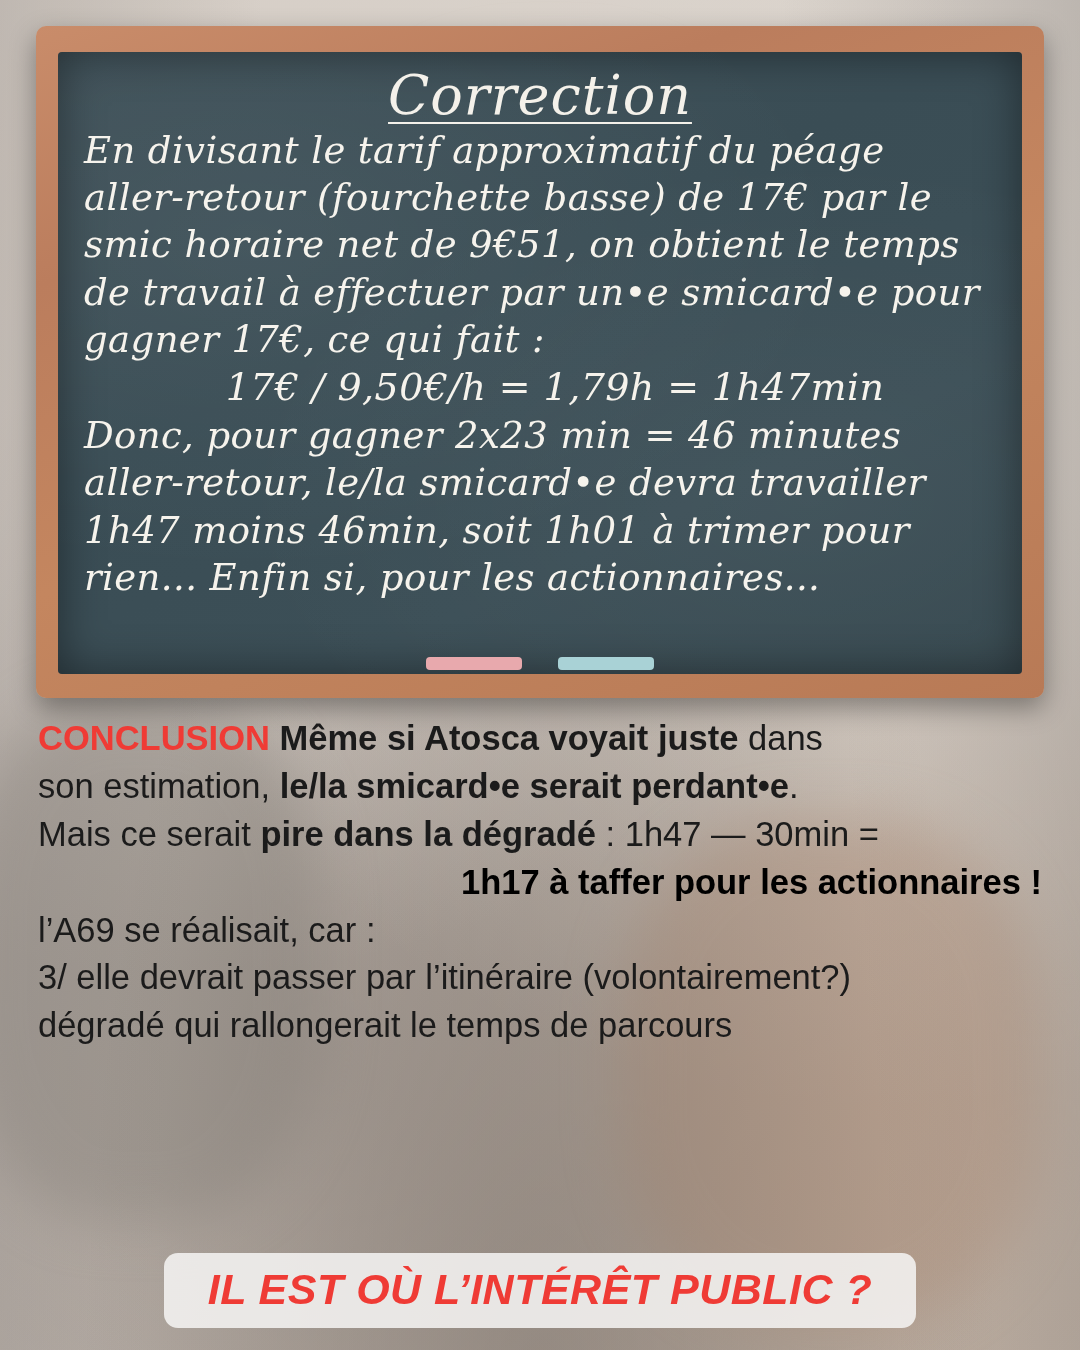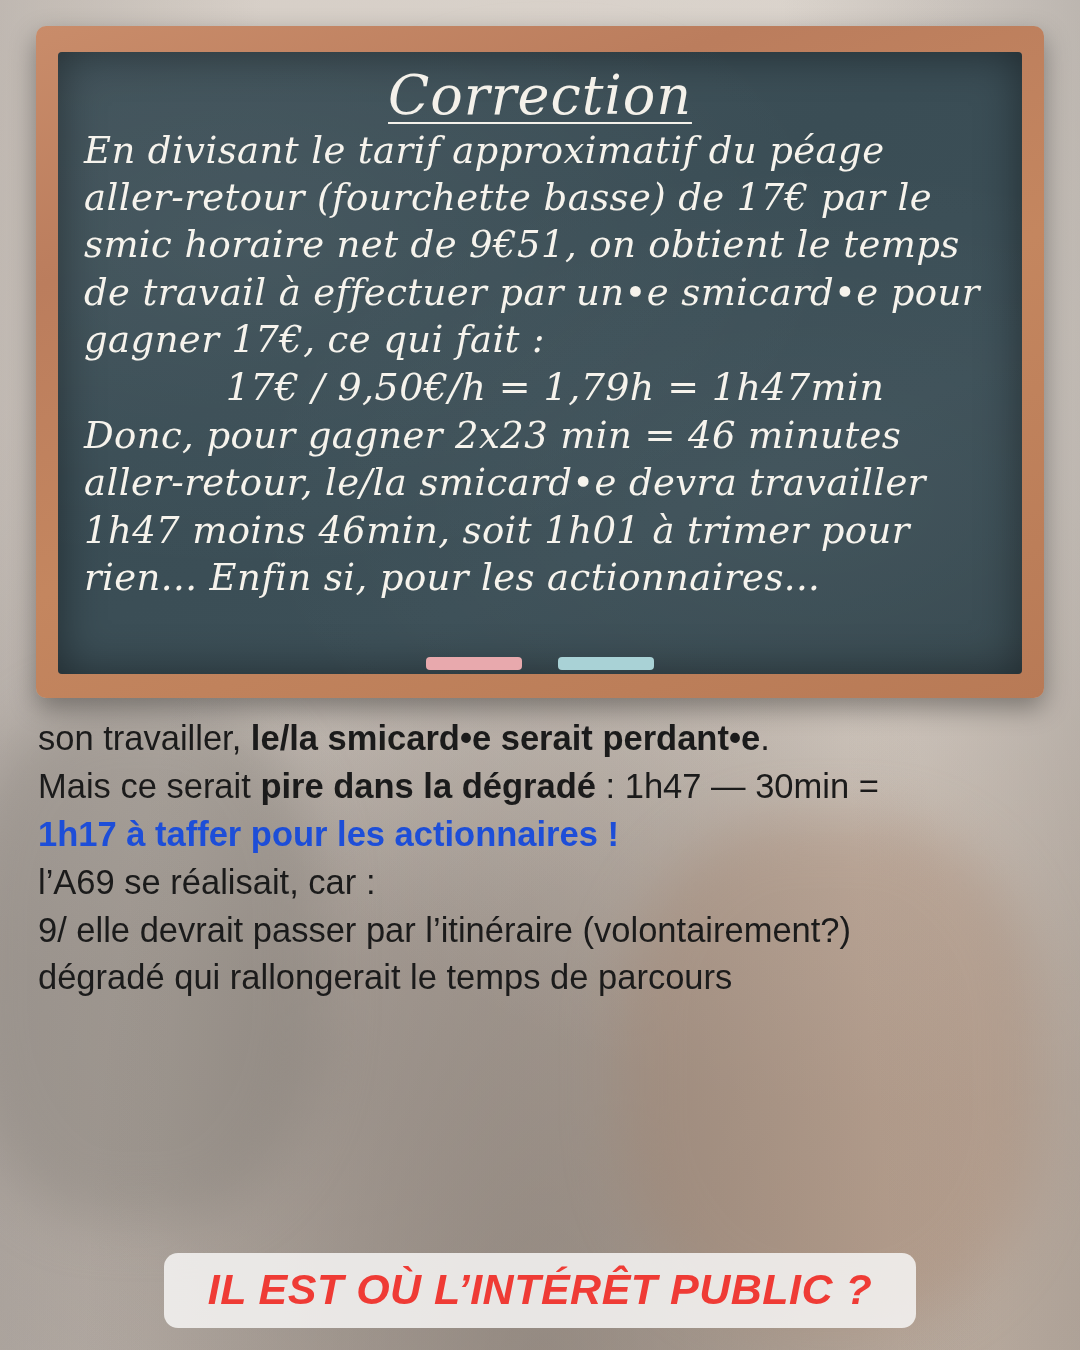--- a/index.html
+++ b/index.html
@@ -136,22 +136,22 @@
     color: #1b1b1b;
     font-size: 34.5px;
     line-height: 1.33;
   }
   .content p {
     margin: 0 0 2px 0;
   }
   .accent { color: #ef3b35; font-weight: bold; }
   .bold { font-weight: bold; }
   .highlight-line {
-    text-align: left;
-    color: #1d4ed8;
+    text-align: right;
+    color: #000000;
     font-weight: bold;
     margin: 4px 0 6px 0;
   }
 
   .cta-wrap {
     position: absolute;
     left: 0;
     right: 0;
     bottom: 22px;
     display: flex;
@@ -195,26 +195,30 @@
     </div>
     <div class="chalk-tray">
       <div class="chalk pink"></div>
       <div class="chalk blue"></div>
     </div>
   </div>
 </div>
 
 <div class="content">
   <p>
-    <span>son travailler, </span><span class="bold">le/la smicard•e serait perdant•e</span><span>.</span>
+    <span class="accent">CONCLUSION</span>
+    <span class="bold">Même si Atosca voyait juste</span><span> dans</span>
+  </p>
+  <p>
+    <span>son estimation, </span><span class="bold">le/la smicard•e serait perdant•e</span><span>.</span>
   </p>
   <p>
     <span>Mais ce serait </span><span class="bold">pire dans la dégradé</span><span> : 1h47 — 30min =</span>
   </p>
   <p class="highlight-line">1h17 à taffer pour les actionnaires !</p>
   <p>l’A69 se réalisait, car :</p>
-  <p>9/ elle devrait passer par l’itinéraire (volontairement?)</p>
+  <p>3/ elle devrait passer par l’itinéraire (volontairement?)</p>
   <p>dégradé qui rallongerait le temps de parcours</p>
 </div>
 
 <div class="cta-wrap">
   <div class="cta">IL EST OÙ L’INTÉRÊT PUBLIC ?</div>
 </div>
 
 </body></html>

